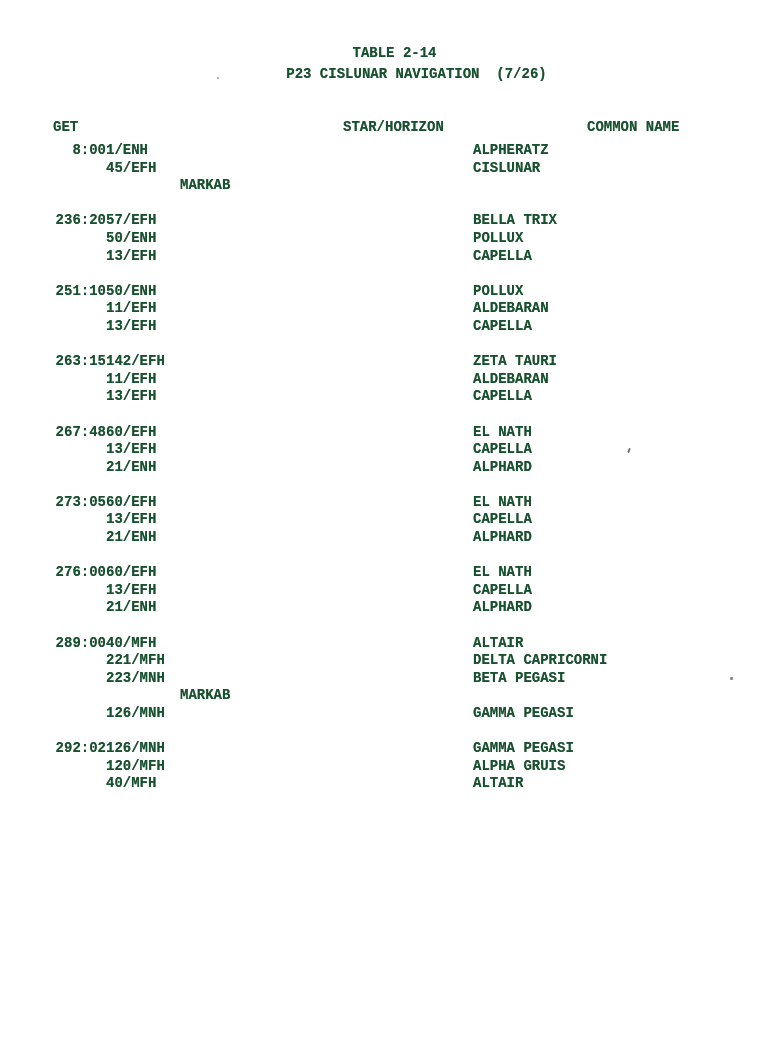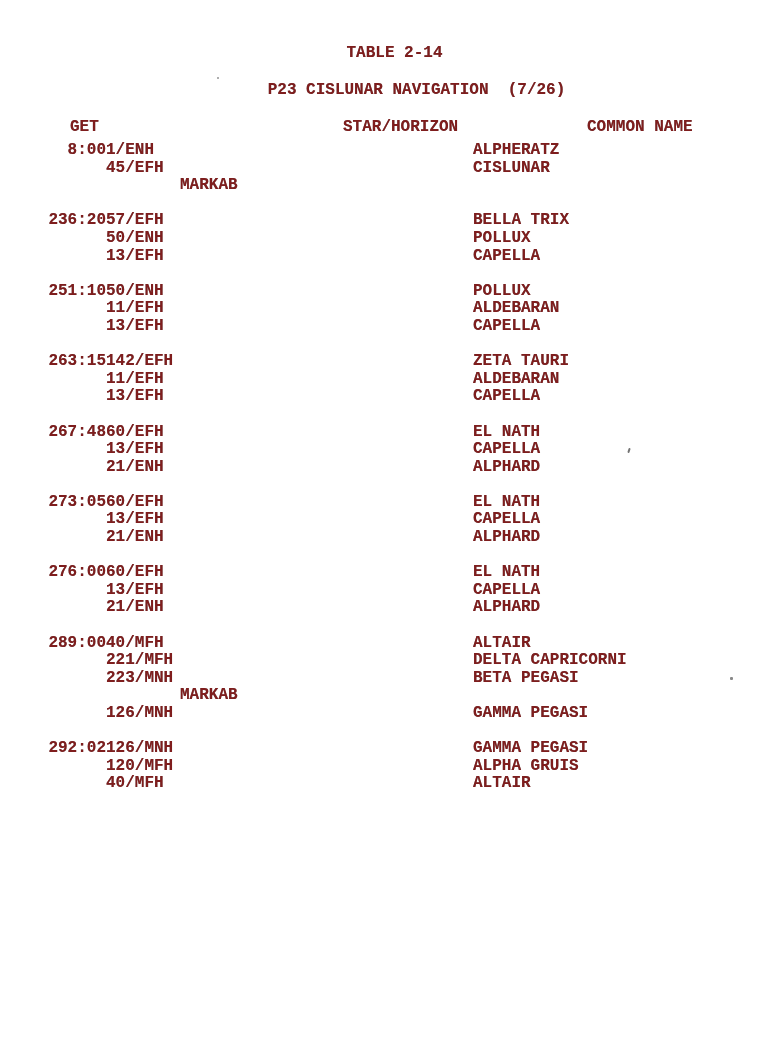--- a/index.html
+++ b/index.html
@@ -8,38 +8,38 @@
     background: #ffffff;
   }
   .page {
     position: relative;
     width: 773px;
     height: 1046px;
     background: #ffffff;
     overflow: hidden;
     font-family: "Liberation Mono", "DejaVu Sans Mono", monospace;
     font-weight: 700;
-    font-size: 16px;
+    font-size: 14px;
     line-height: 17.6px;
-    color: #7f1d1d;
+    color: #14532d;
     text-shadow: 0 0 0.5px rgba(30,30,30,0.55);
   }
   .centered {
     position: absolute;
     left: 0;
     right: 0;
     text-align: center;
     padding-left: 16px;
     white-space: pre;
   }
   .doc-title    { top: 45px; }
-  .doc-subtitle { top: 82px; margin-left: 44px; }
+  .doc-subtitle { top: 66px; margin-left: 44px; }
   .col-headers { position: absolute; top: 119px; left: 0; right: 0; height: 18px; }
   .col-headers span { position: absolute; white-space: pre; }
-  .hdr-get  { left: 70px; }
+  .hdr-get  { left: 53px; }
   .hdr-star { left: 343px; }
   .hdr-name { left: 566px; margin-left: 21px; }
 
   .table-body {
     position: absolute;
     top: 142px;
     left: 0;
     right: 0;
   }
   .group { margin: 0 0 17.6px 0; }

